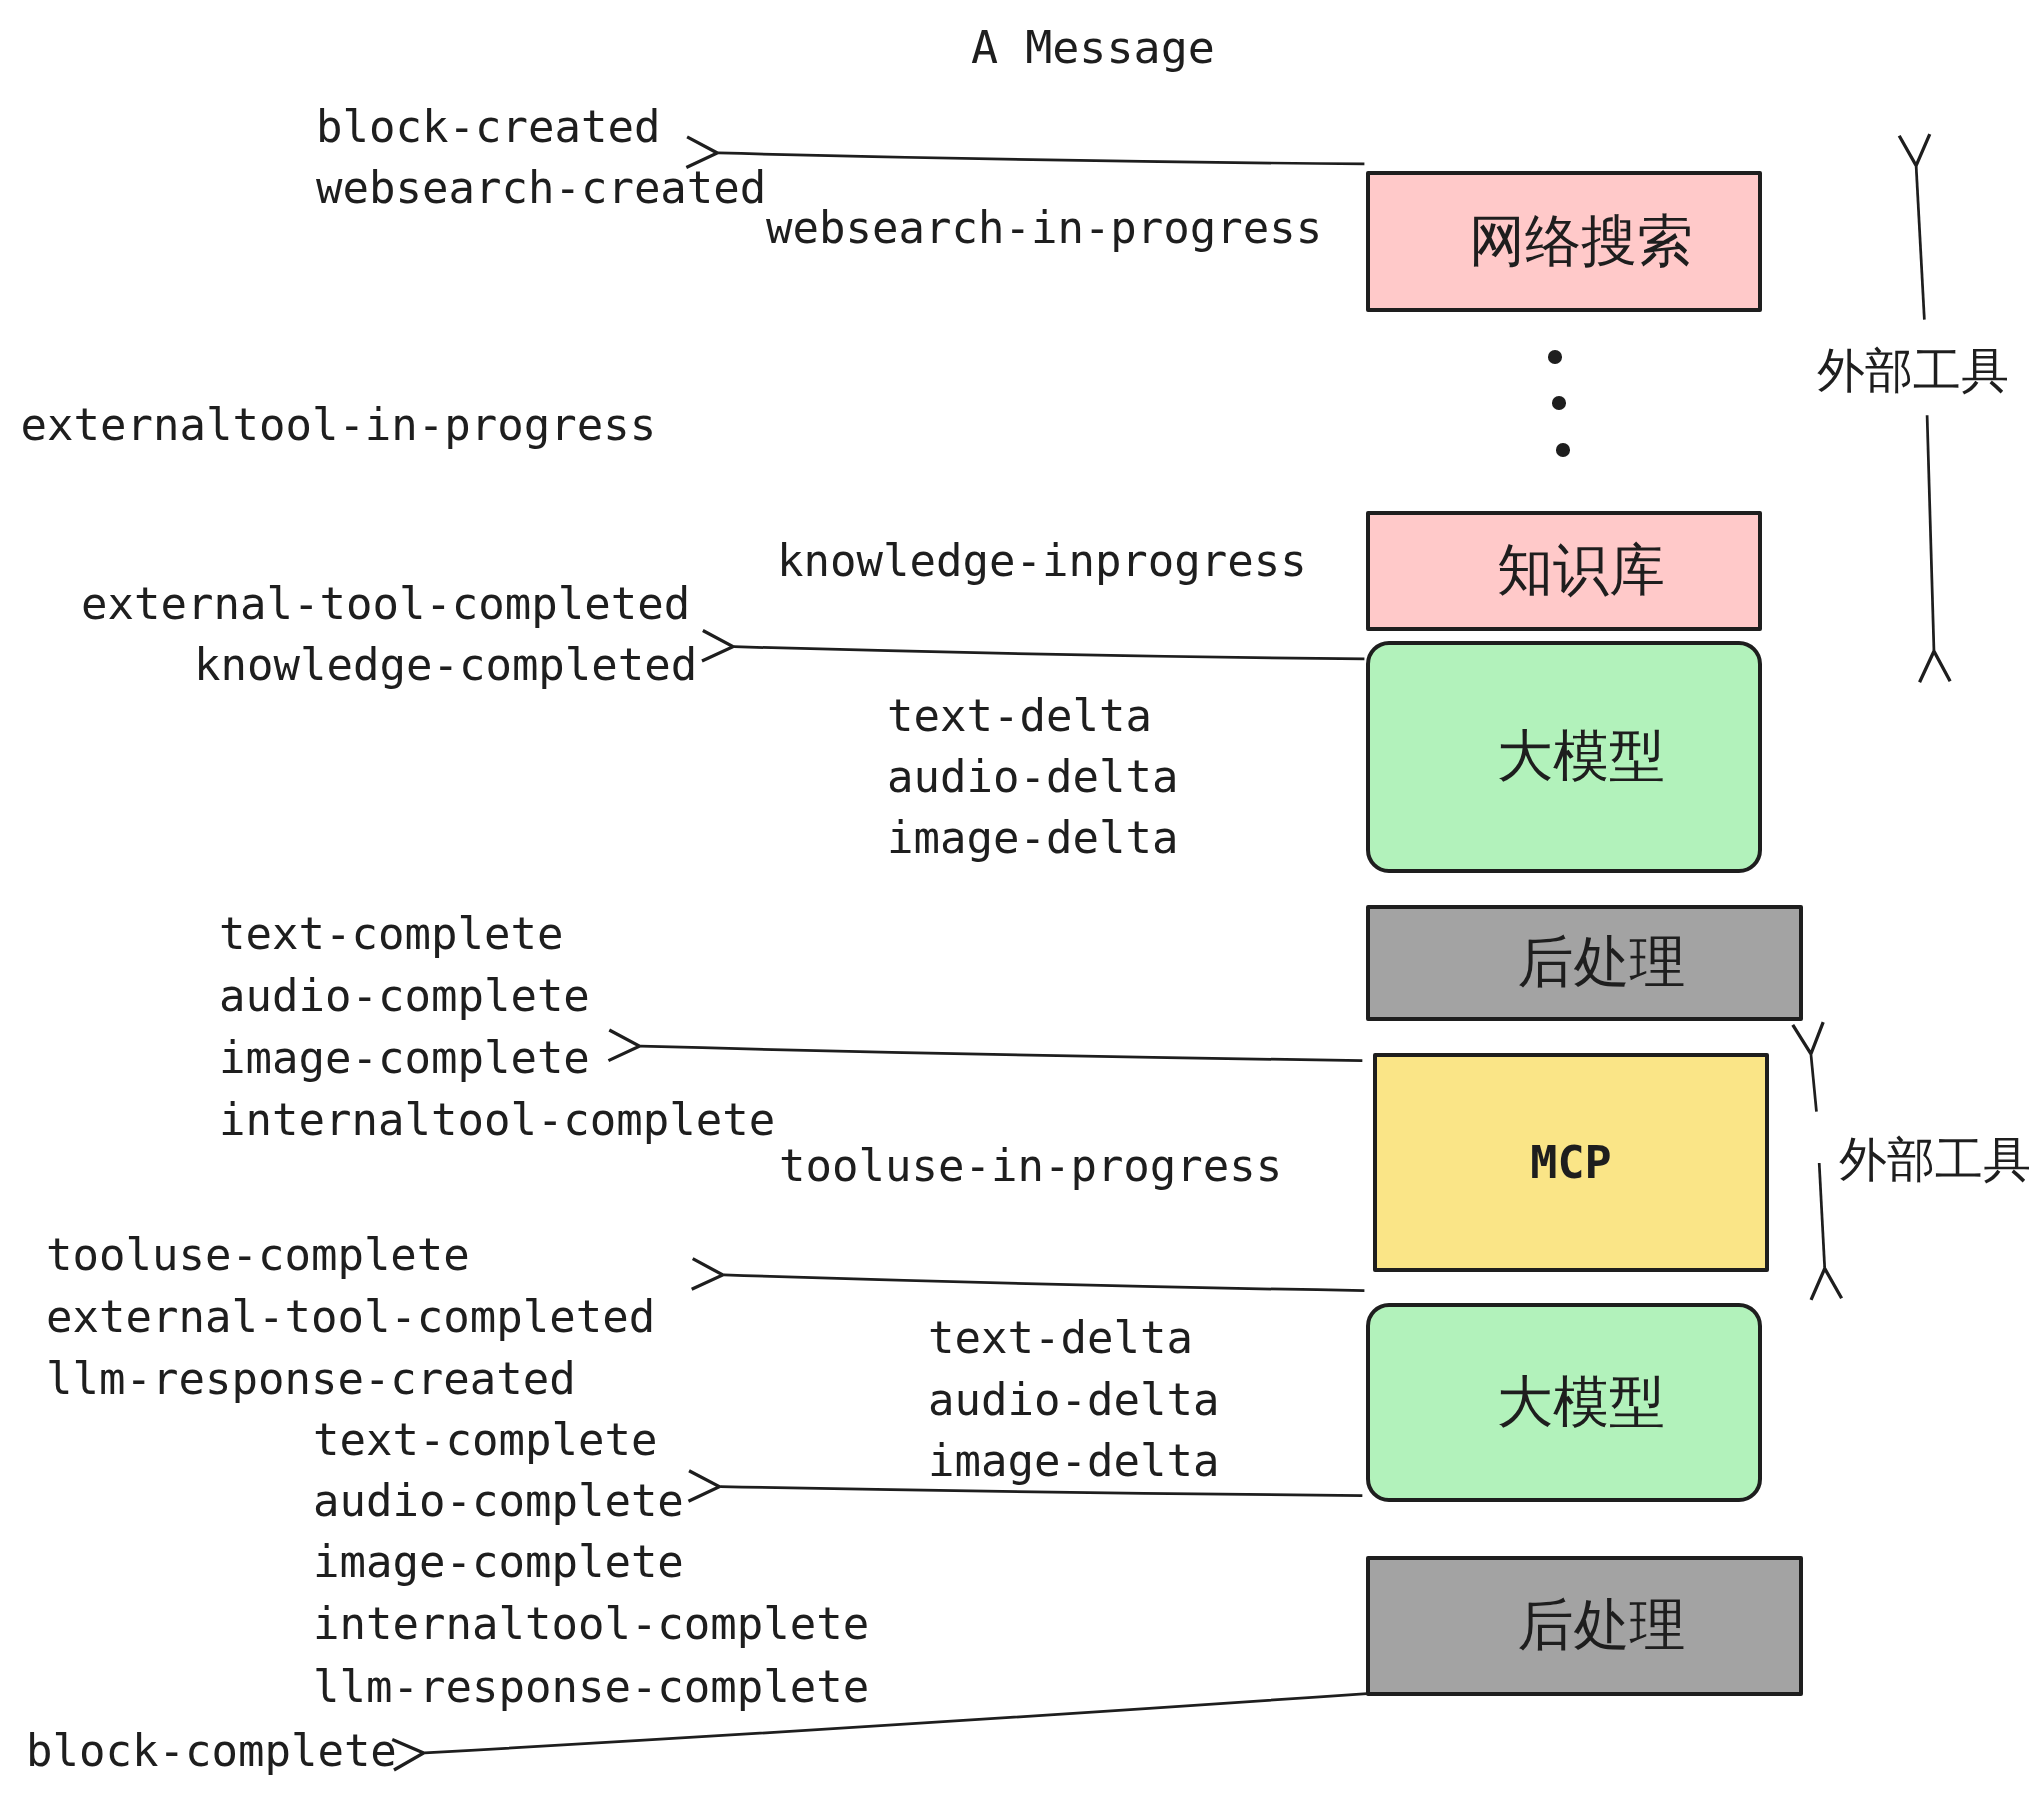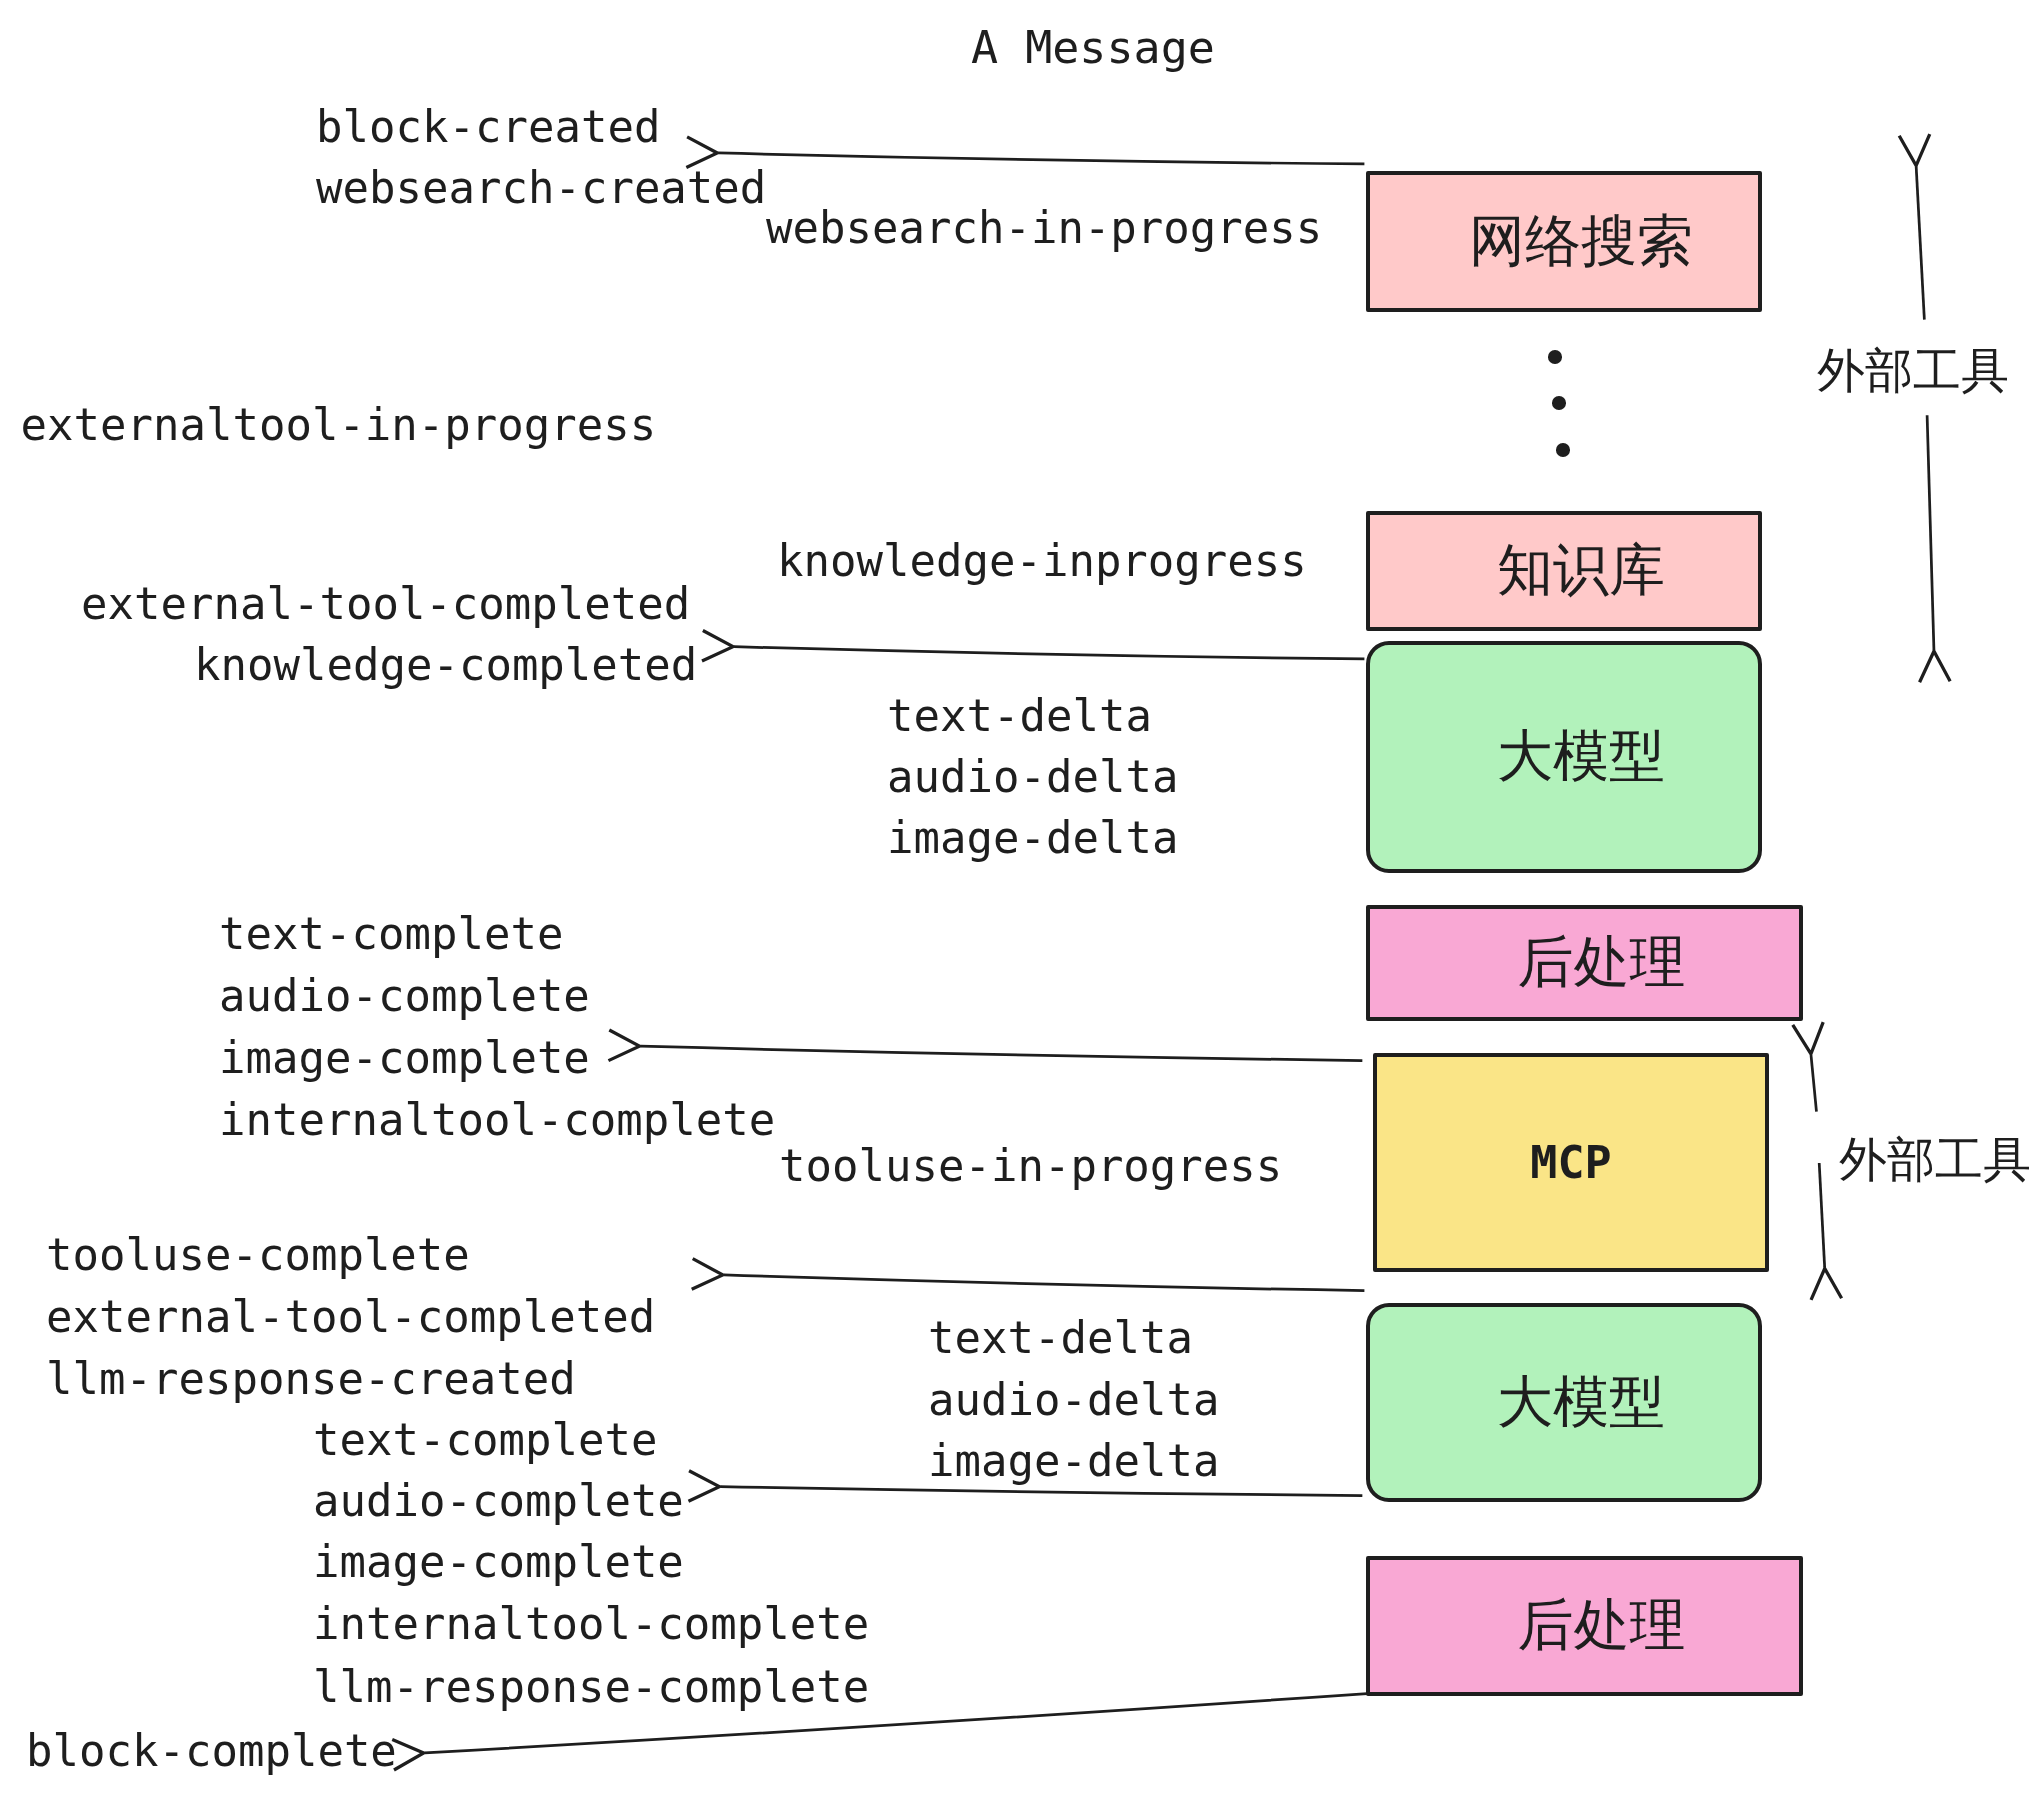--- a/index.html
+++ b/index.html
@@ -4,21 +4,21 @@
 <style>
   html,body{margin:0;padding:0;background:#ffffff;}
   #canvas{position:relative;width:2035px;height:1796px;background:#ffffff;overflow:hidden;text-align:right;}
   .title{position:absolute;font-family:"DejaVu Sans Mono",monospace;font-size:45px;color:#1e1e1e;white-space:nowrap;}
   .evt{position:absolute;font-family:"DejaVu Sans Mono",monospace;font-size:44px;color:#1e1e1e;white-space:nowrap;line-height:1.05;}
   .node{position:absolute;border:4.1px solid #1e1e1e;border-radius:2px;box-sizing:border-box;
         display:flex;align-items:center;justify-content:center;}
   .node-pink{background:#ffc9c9;}
   .node-green{background:#b2f2bb;border-radius:23px;}
   .node-yellow{background:#fae587;margin-top:7px;}
-  .node-white{background:#f9a8d4;}
+  .node-white{background:#a3a3a3;}
   .node .lbl{font-family:"DejaVu Sans","Liberation Sans",sans-serif;font-size:56px;color:#1e1e1e;white-space:nowrap;margin-left:34px;}
   .node .lbl-mono{font-family:"DejaVu Sans Mono",monospace;font-weight:bold;font-size:45px;color:#1e1e1e;}
   .side-label{position:absolute;font-family:"DejaVu Sans","Liberation Sans",sans-serif;font-size:48px;color:#1e1e1e;white-space:nowrap;}
   .dot{position:absolute;width:13.7px;height:13.7px;border-radius:50%;background:#1e1e1e;}
   svg.arrows{position:absolute;left:0;top:0;pointer-events:none;}
 </style>
 </head>
 <body>
 
 <div id="canvas">

